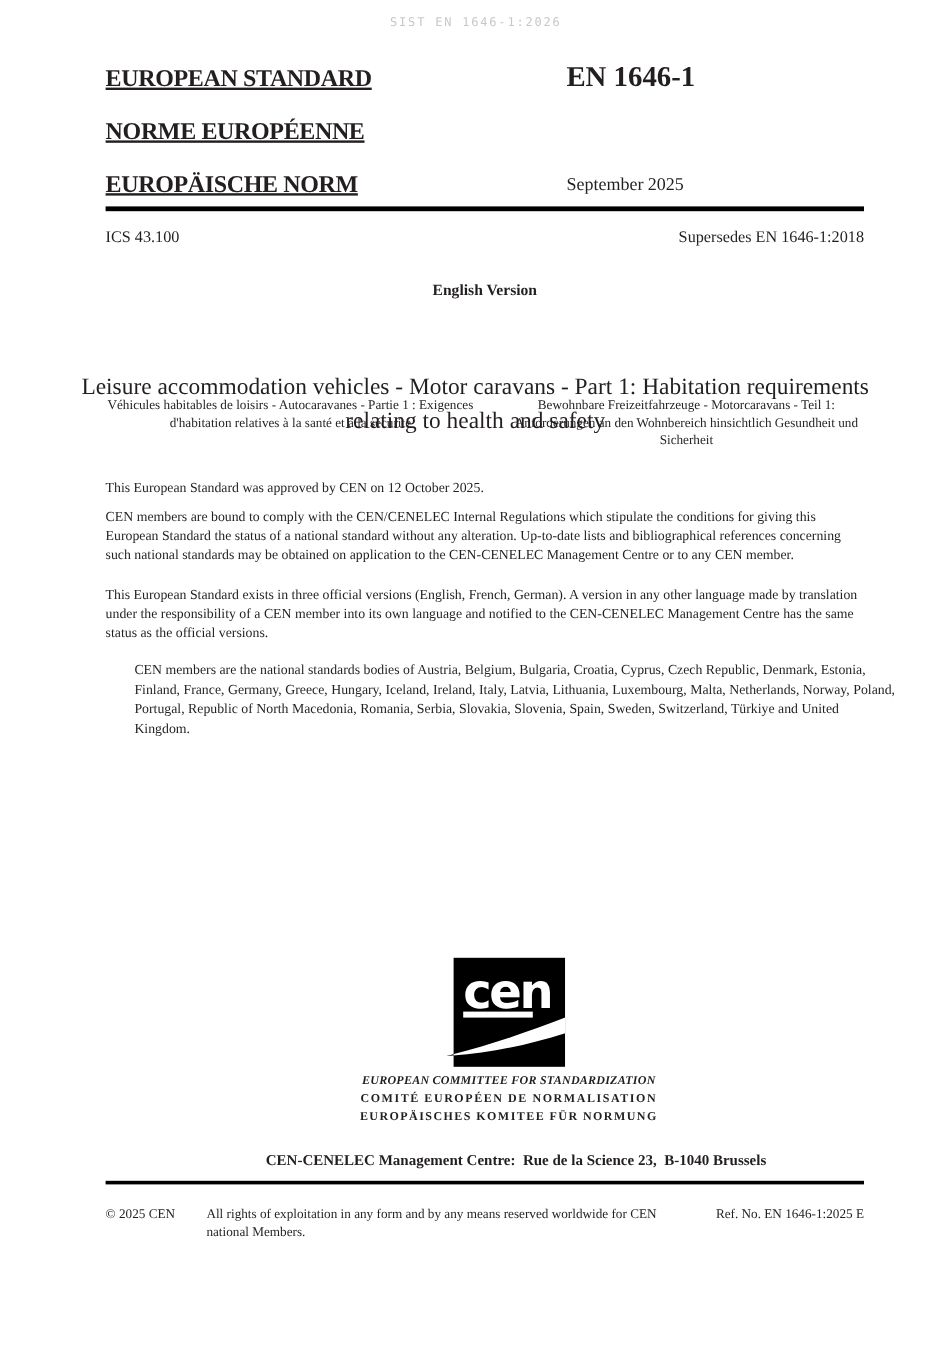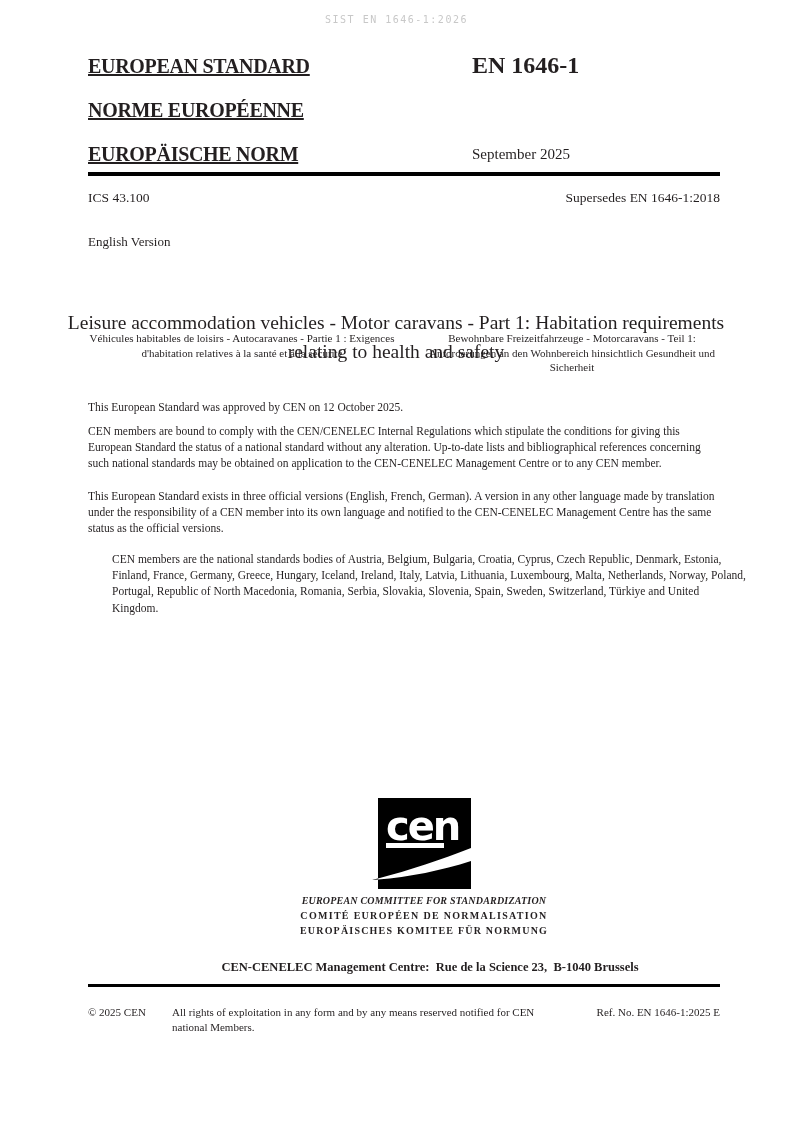--- a/index.html
+++ b/index.html
@@ -34,21 +34,21 @@
   .rule { position:absolute; left:88px; width:632px; height:4px; background:#000; }
   .rule-1 { top:172px; }
   .rule-2 { top:984px; height:3px; }
   .meta-row {
     position:absolute; top:190px; left:88px; width:632px;
     display:flex; justify-content:space-between;
     font-size:13.5px;
   }
   .english-version {
     position:absolute; top:234px; left:88px; width:632px;
-    text-align:left; font-size:13px; font-weight:normal;
+    text-align:center; font-size:13px; font-weight:bold;
   }
   .doc-title {
     position:absolute; top:260px; left:60px; width:672px;
     text-align:center; font-size:19.5px; line-height:29px;margin-top:48px;
   }
   .title-col {
     position:absolute; top:331px;
     font-size:11px; line-height:14.5px; text-align:center;
   }
   .title-fr { left:88px; width:308px; }
@@ -138,17 +138,17 @@
     <div class="cl">COMITÉ EUROPÉEN DE NORMALISATION</div>
     <div class="cl">EUROPÄISCHES KOMITEE FÜR NORMUNG</div>
   </div>
 
   <div class="mgmt-line">CEN-CENELEC Management Centre:  Rue de la Science 23,  B-1040 Brussels</div>
 
   <div class="rule rule-2"></div>
 
   <div class="footer">
     <span class="copyright">© 2025 CEN</span>
-    <span class="rights">All rights of exploitation in any form and by any means reserved notified for CEN national Members.</span>
+    <span class="rights">All rights of exploitation in any form and by any means reserved worldwide for CEN national Members.</span>
     <span class="ref">Ref. No. EN 1646-1:2025 E</span>
   </div>
 
 </div>
 
 </body></html>

